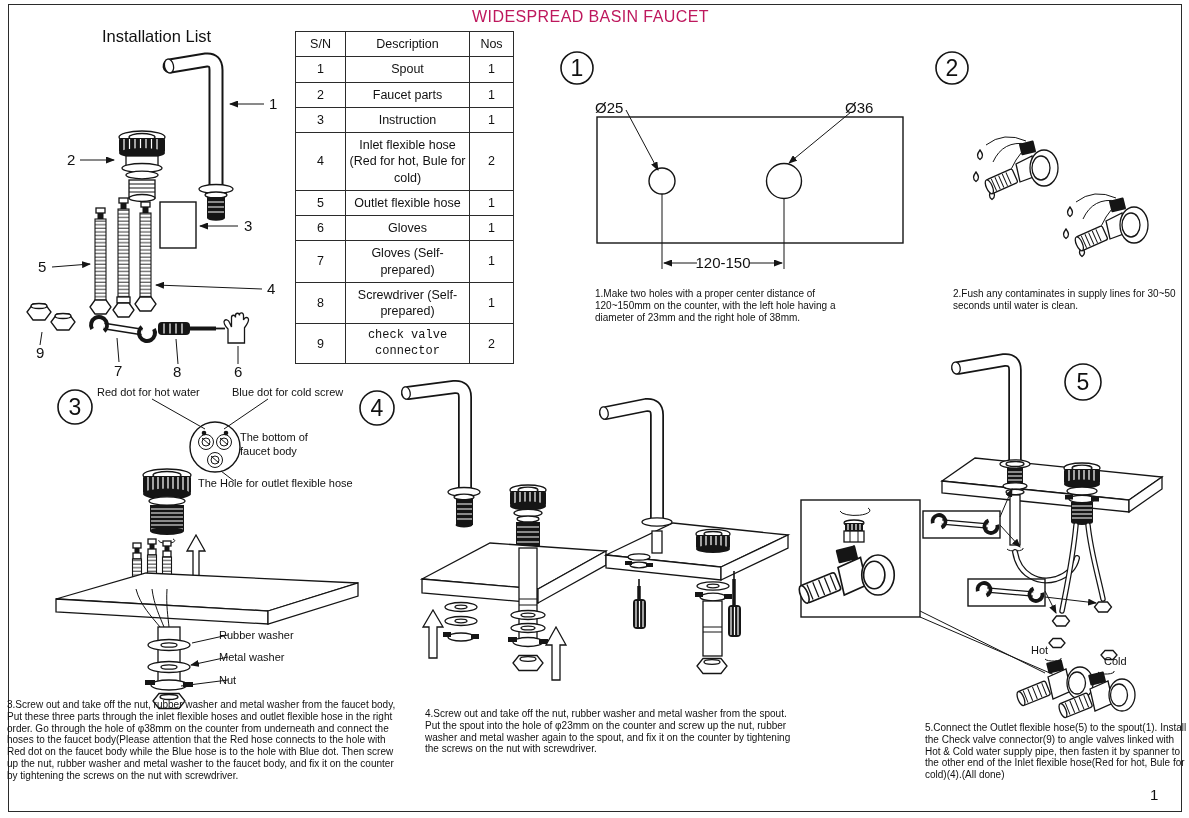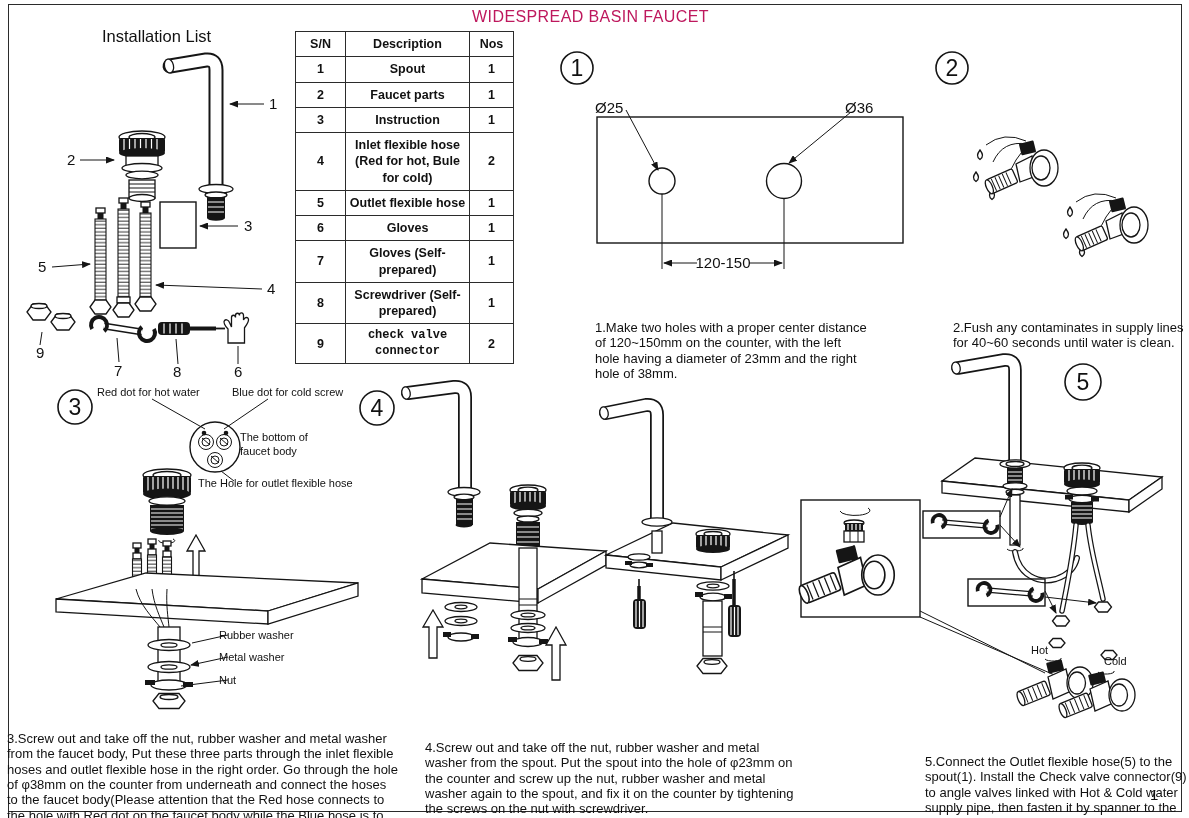--- a/index.html
+++ b/index.html
@@ -2,28 +2,28 @@
 <html><head>
 <meta charset="utf-8">
 <style>
   * { margin:0; padding:0; box-sizing:border-box; }
   html,body { background:#e8e8e8; }
   body { width:1189px; height:818px; font-family:"Liberation Sans",sans-serif; color:#111; position:relative; }
   .sheet { position:absolute; inset:0; background:#fff; overflow:hidden; }
   .frame { position:absolute; left:8px; top:4px; width:1174px; height:808px; border:1.6px solid #2b2b2b; }
   .title { position:absolute; left:0; right:8px; top:8px; text-align:center; font-size:16px; letter-spacing:.4px; color:#be185d; }
   .heading { position:absolute; left:58px; top:27px; font-size:16.5px; color:#111;margin-left:44px; }
-  .cap { position:absolute; font-size:13px; line-height:1.18; color:#111;margin-top:32px; }
+  .cap { position:absolute; font-size:10px; line-height:1.18; color:#111; }
   .lbl { position:absolute; font-size:11px; color:#111; white-space:nowrap; }
   .lblw { position:absolute; font-size:11px; color:#111; line-height:1.25; }
   .note { position:absolute; font-family:"Liberation Mono",monospace; font-size:11.5px; line-height:1.5; white-space:pre-line; color:#111; }
   .pagenum { position:absolute; font-size:15px; color:#111; }
   .mono { font-family:"Liberation Mono",monospace; font-size:12px; }
   table.parts-table { position:absolute; left:295px; top:31px; border-collapse:collapse; text-align:center; font-size:12.5px; color:#111; background:#fff; }
-  .parts-table th, .parts-table td { border:1.3px solid #2b2b2b; font-weight:700; padding:4px 2px; line-height:1.3; }
+  .parts-table th, .parts-table td { border:1.3px solid #2b2b2b; font-weight:400; padding:4px 2px; line-height:1.3; }
   svg.d { position:absolute; overflow:visible; font-family:"Liberation Sans",sans-serif; }
   .ln  { fill:#fff; stroke:#151515; stroke-width:1.3; }
   .no  { fill:none; stroke:#151515; stroke-width:1.4; }
   .thin{ fill:none; stroke:#151515; stroke-width:1; }
   .blk { fill:#151515; stroke:none; }
   .wl  { stroke:#fff; stroke-width:1.2; fill:none; }
   .to  { fill:none; stroke:#151515; stroke-linecap:round; stroke-linejoin:round; }
   .ti  { fill:none; stroke:#fff; stroke-linecap:round; stroke-linejoin:round; }
   .badge { fill:#fff; stroke:#151515; stroke-width:1.6; }
   .bt   { font-size:23px; text-anchor:middle; fill:#111; }
@@ -253,21 +253,21 @@
           <path class="thin" d="M15,45 v13 M19,45 v13 M23,45 v13 M27,45 v13 M31,45 v13"></path>
           <ellipse class="ln" cx="10" cy="51.5" rx="3" ry="7.5"></ellipse>
         </g>
       </g>
     </defs>
     <circle class="badge" cx="34" cy="18" r="16"></circle>
     <text class="bt" x="34" y="26">2</text>
     <use href="#valveg" transform="translate(60,78)"></use>
     <use href="#valveg" transform="translate(150,135)"></use>
   </svg>
-  <div class="cap" style="left:953px;top:288px;width:235px">2.Fush any contaminates in supply lines for 40~60 seconds until water is clean.</div>
+  <div class="cap" style="left:953px;top:288px;width:235px">2.Fush any contaminates in supply lines for 30~50 seconds until water is clean.</div>
 
   <svg class="d" style="left:12px;top:383px" width="400" height="330" viewBox="0 0 400 330">
     <defs>
       <marker id="mk3" markerWidth="9" markerHeight="7" refX="8" refY="3.5" orient="auto">
           <path d="M0,0L9,3.5L0,7z" fill="#151515"></path>
         </marker>
       <pattern id="coil3" width="6" height="3.6" patternUnits="userSpaceOnUse">
           <rect width="6" height="3.6" fill="#fff"></rect>
           <path d="M0,1.1 H6" stroke="#454545" stroke-width="1.1"></path>
         </pattern>

